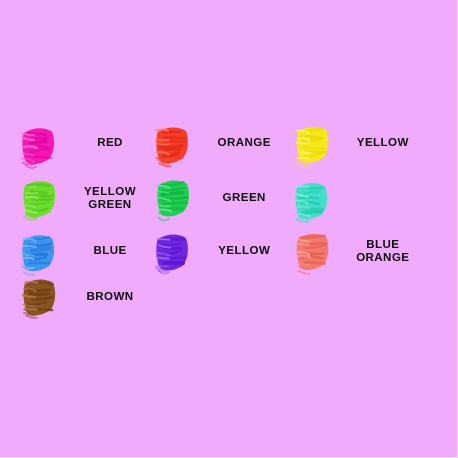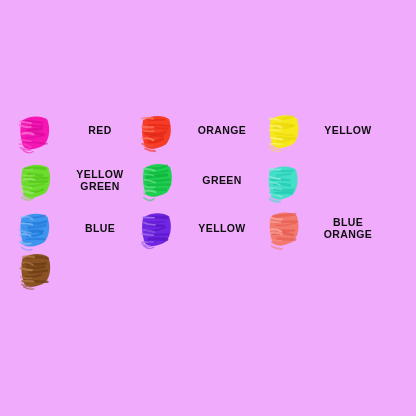--- a/index.html
+++ b/index.html
@@ -312,15 +312,18 @@
               <path d="M7.9,14.8 q6,-1.6 11,2.0" stroke="#b07b45" stroke-width="1.85" stroke-linecap="round" fill="none" opacity="0.65"></path>
               <path d="M6.8,20.3 q6,2.1 11,1.8" stroke="#b07b45" stroke-width="2.22" stroke-linecap="round" fill="none" opacity="0.82"></path>
               <path d="M6.6,29.0 q6,1.8 11,1.0" stroke="#b07b45" stroke-width="1.57" stroke-linecap="round" fill="none" opacity="0.54"></path>
               <path d="M8.4,33.1 q6,-0.7 11,0.5" stroke="#b07b45" stroke-width="2.25" stroke-linecap="round" fill="none" opacity="0.75"></path>
               <path d="M8.2,33.1 q5,3.9 10,1.8" stroke="#8a5222" stroke-width="1.39" stroke-linecap="round" fill="none" opacity="0.60"></path>
               <path d="M7.9,36.5 q5,2.7 10,1.9" stroke="#8a5222" stroke-width="1.72" stroke-linecap="round" fill="none" opacity="0.58"></path>
               <path d="M9.7,38.8 q5,3.1 10,2.1" stroke="#8a5222" stroke-width="1.37" stroke-linecap="round" fill="none" opacity="0.63"></path>
             </g>
           </svg>
         </div>
+        <div class="swatch-label">
+          <span>BROWN</span>
+        </div>
       </div>
     </div>
 </div>
 
 </body></html>

